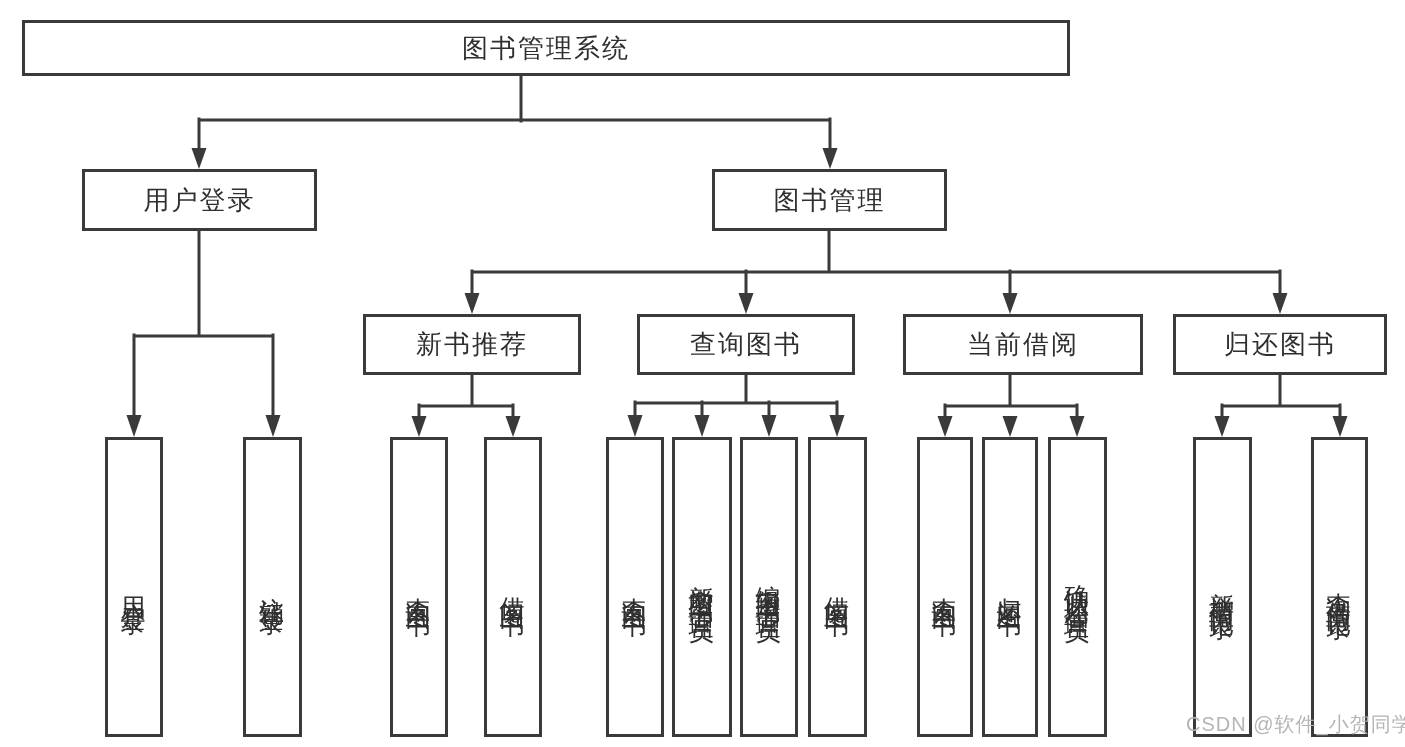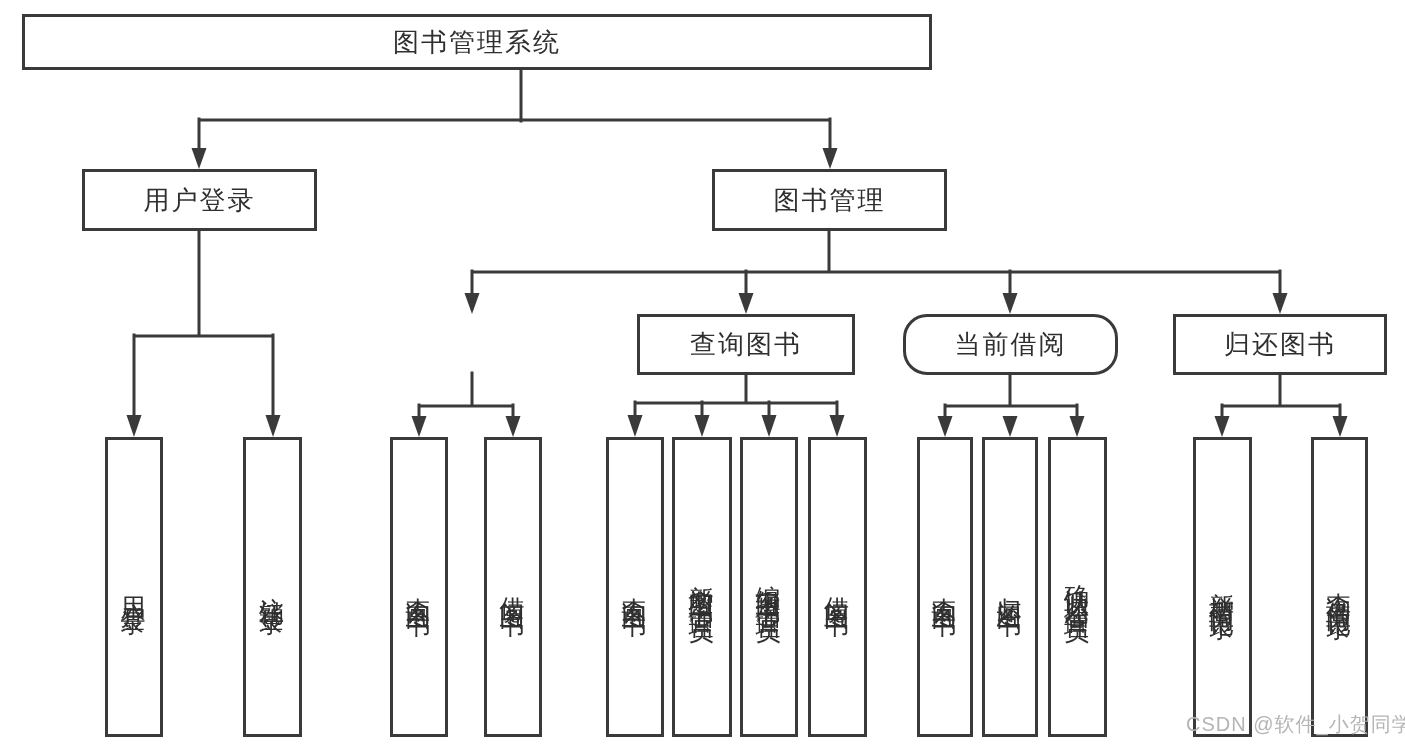--- a/index.html
+++ b/index.html
@@ -97,35 +97,38 @@
       <polygon class="arrowhead" points="761.5,415 776.5,415 769,437"></polygon>
       <polygon class="arrowhead" points="829.5,415 844.5,415 837,437"></polygon>
       <polygon class="arrowhead" points="937.5,416 952.5,416 945,437"></polygon>
       <polygon class="arrowhead" points="1002.5,416 1017.5,416 1010,437"></polygon>
       <polygon class="arrowhead" points="1069.5,416 1084.5,416 1077,437"></polygon>
       <polygon class="arrowhead" points="1214.5,416 1229.5,416 1222,437"></polygon>
       <polygon class="arrowhead" points="1332.5,416 1347.5,416 1340,437"></polygon>
     </g>
   </svg>
 
-  <div class="box" style="left:22px;top:14px;width:910px;height:56px;">
+  <div class="box" style="left:22px;top:20px;width:1048px;height:56px;">
     <span class="h-label">图书管理系统</span>
   </div>
 
   <div class="box" style="left:82px;top:169px;width:235px;height:62px;">
     <span class="h-label">用户登录</span>
   </div>
   <div class="box" style="left:712px;top:169px;width:235px;height:62px;">
     <span class="h-label">图书管理</span>
   </div>
 
+  <div class="box" style="left:363px;top:314px;width:218px;height:61px;">
+    <span class="h-label">新书推荐</span>
+  </div>
   <div class="box" style="left:637px;top:314px;width:218px;height:61px;">
     <span class="h-label">查询图书</span>
   </div>
-  <div class="box" style="left:903px;top:314px;width:215px;height:61px;border-radius:24px;">
+  <div class="box" style="left:903px;top:314px;width:240px;height:61px;">
     <span class="h-label">当前借阅</span>
   </div>
   <div class="box" style="left:1173px;top:314px;width:214px;height:61px;">
     <span class="h-label">归还图书</span>
   </div>
 
   <div class="box" style="left:105px;top:437px;width:58px;height:300px;">
     <span class="v-label">用户登录</span>
   </div>
   <div class="box" style="left:243px;top:437px;width:59px;height:300px;">

